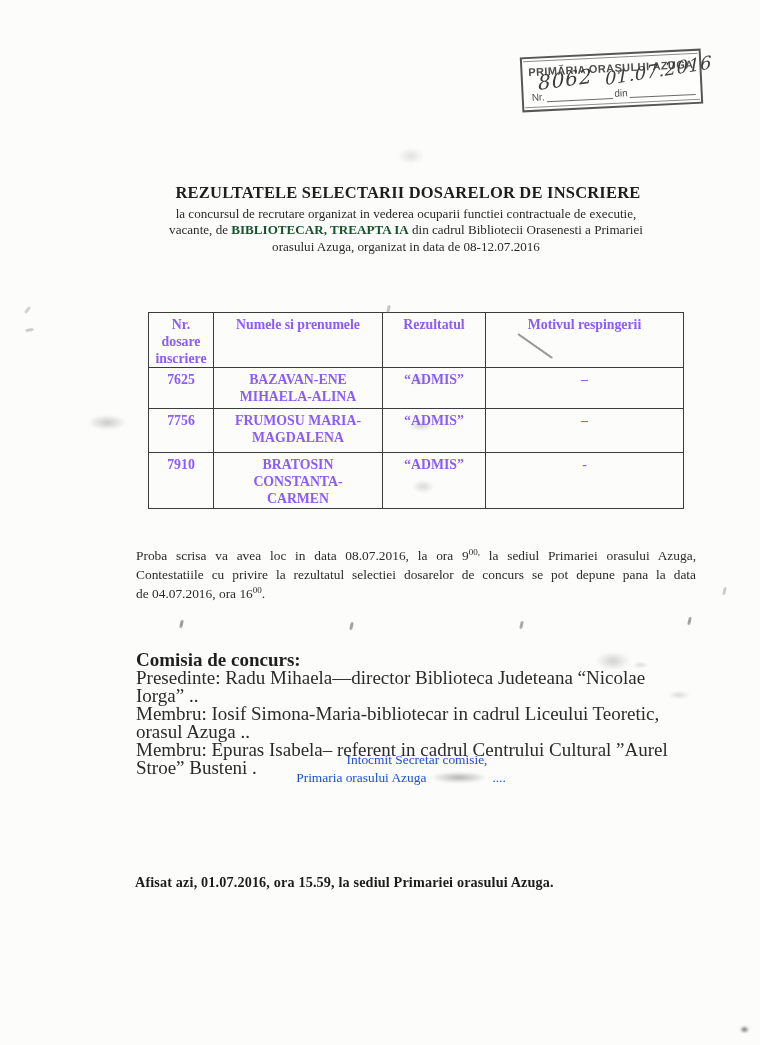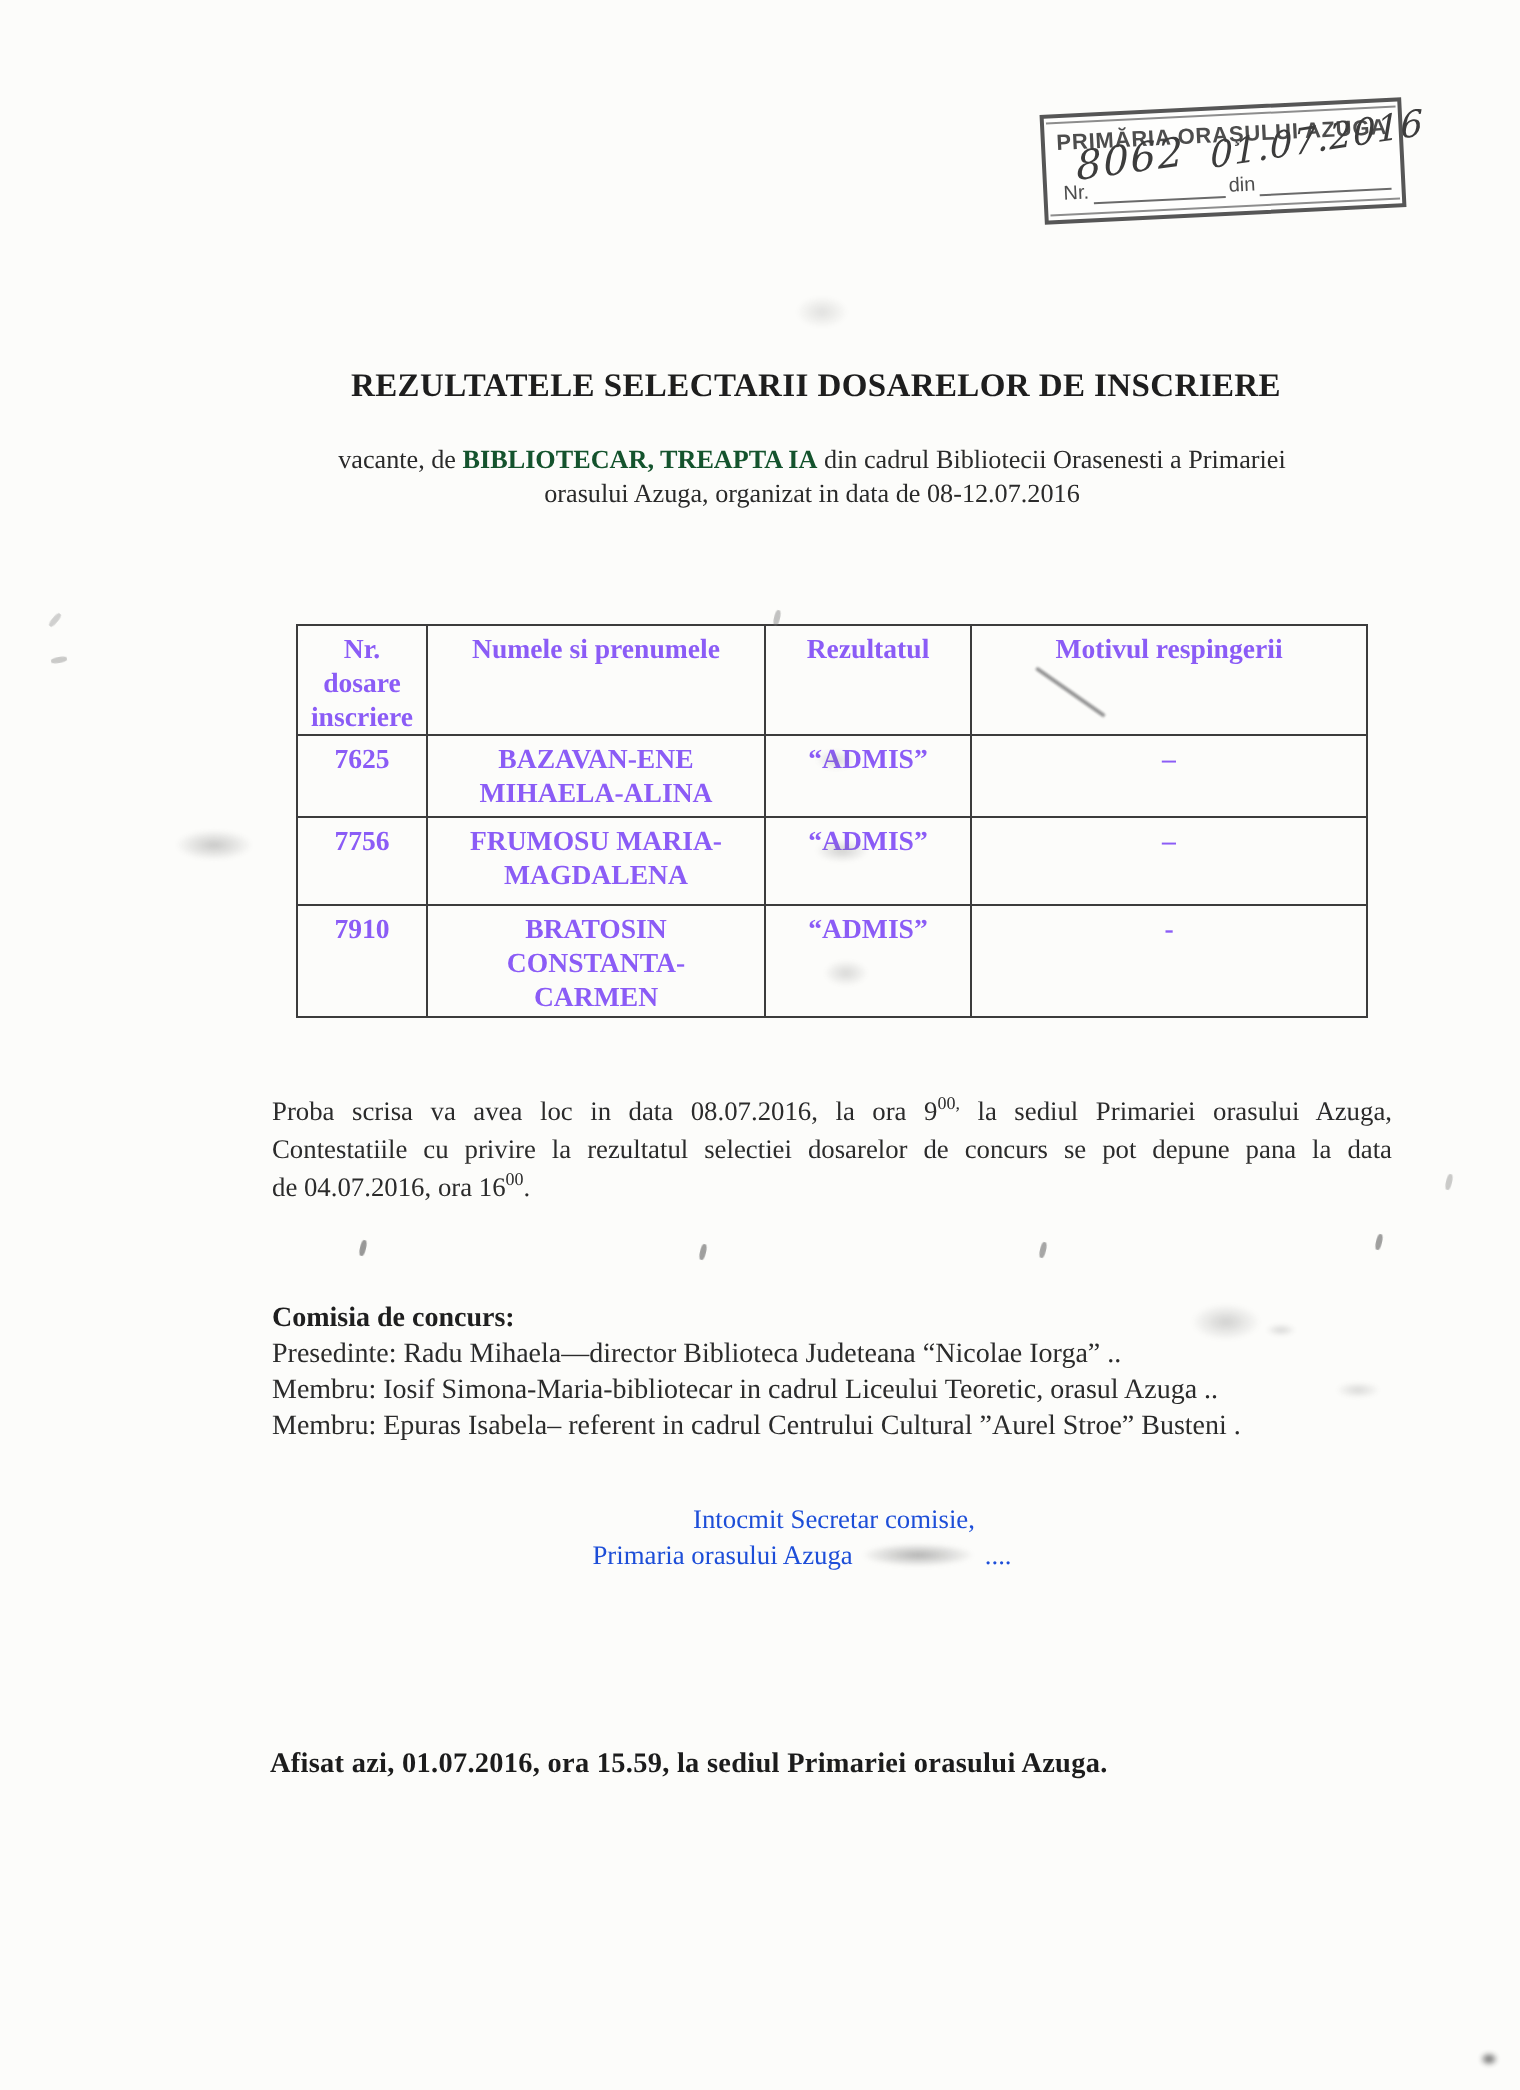--- a/index.html
+++ b/index.html
@@ -83,21 +83,21 @@
   
   .para{
     position:absolute;left:136px;top:546px;width:560px;
     font-size:13.4px;line-height:19px;color:#2b2b2b;
   }
   .para .just{text-align:justify;text-align-last:justify;}
   .para sup{font-size:9px;line-height:0;}
 
   .committee{
     position:absolute;left:136px;top:651px;width:560px;
-    font-size:14px;line-height:18px;color:#2b2b2b;
+    font-size:19px;line-height:18px;color:#2b2b2b;
   }
   .committee .head{font-weight:bold;color:#1f1f1f;}
 
   .closing{
     position:absolute;left:118px;top:751px;width:566px;
     text-align:center;font-size:13.4px;line-height:17.6px;color:#1d4ed8;
   }
   .closing .l1{transform:translateX(16px);}
   .closing .l3{display:flex;justify-content:center;align-items:center;gap:6px;}
   .sig-smudge{
@@ -140,21 +140,21 @@
       <span class="uline"></span>
       <span class="lbl">din</span>
       <span class="uline"></span>
     </div>
     <span class="hw hw-nr">8062</span>
     <span class="hw hw-date">01.07.2016</span>
   </div>
 
   <div class="title">REZULTATELE SELECTARII DOSARELOR DE INSCRIERE</div>
   <div class="subtitle">
-    <br>
+    <span>la concursul de recrutare organizat in vederea ocuparii functiei contractuale de executie,</span><br>
     <span>vacante, de </span><b>BIBLIOTECAR, TREAPTA IA</b><span> din cadrul Bibliotecii Orasenesti a Primariei</span><br>
     <span>orasului Azuga, organizat in data de 08-12.07.2016</span>
   </div>
 
   <table class="tbl">
     <colgroup>
       <col style="width:65px">
         <col style="width:169px">
         <col style="width:103px">
         <col style="width:198px">

